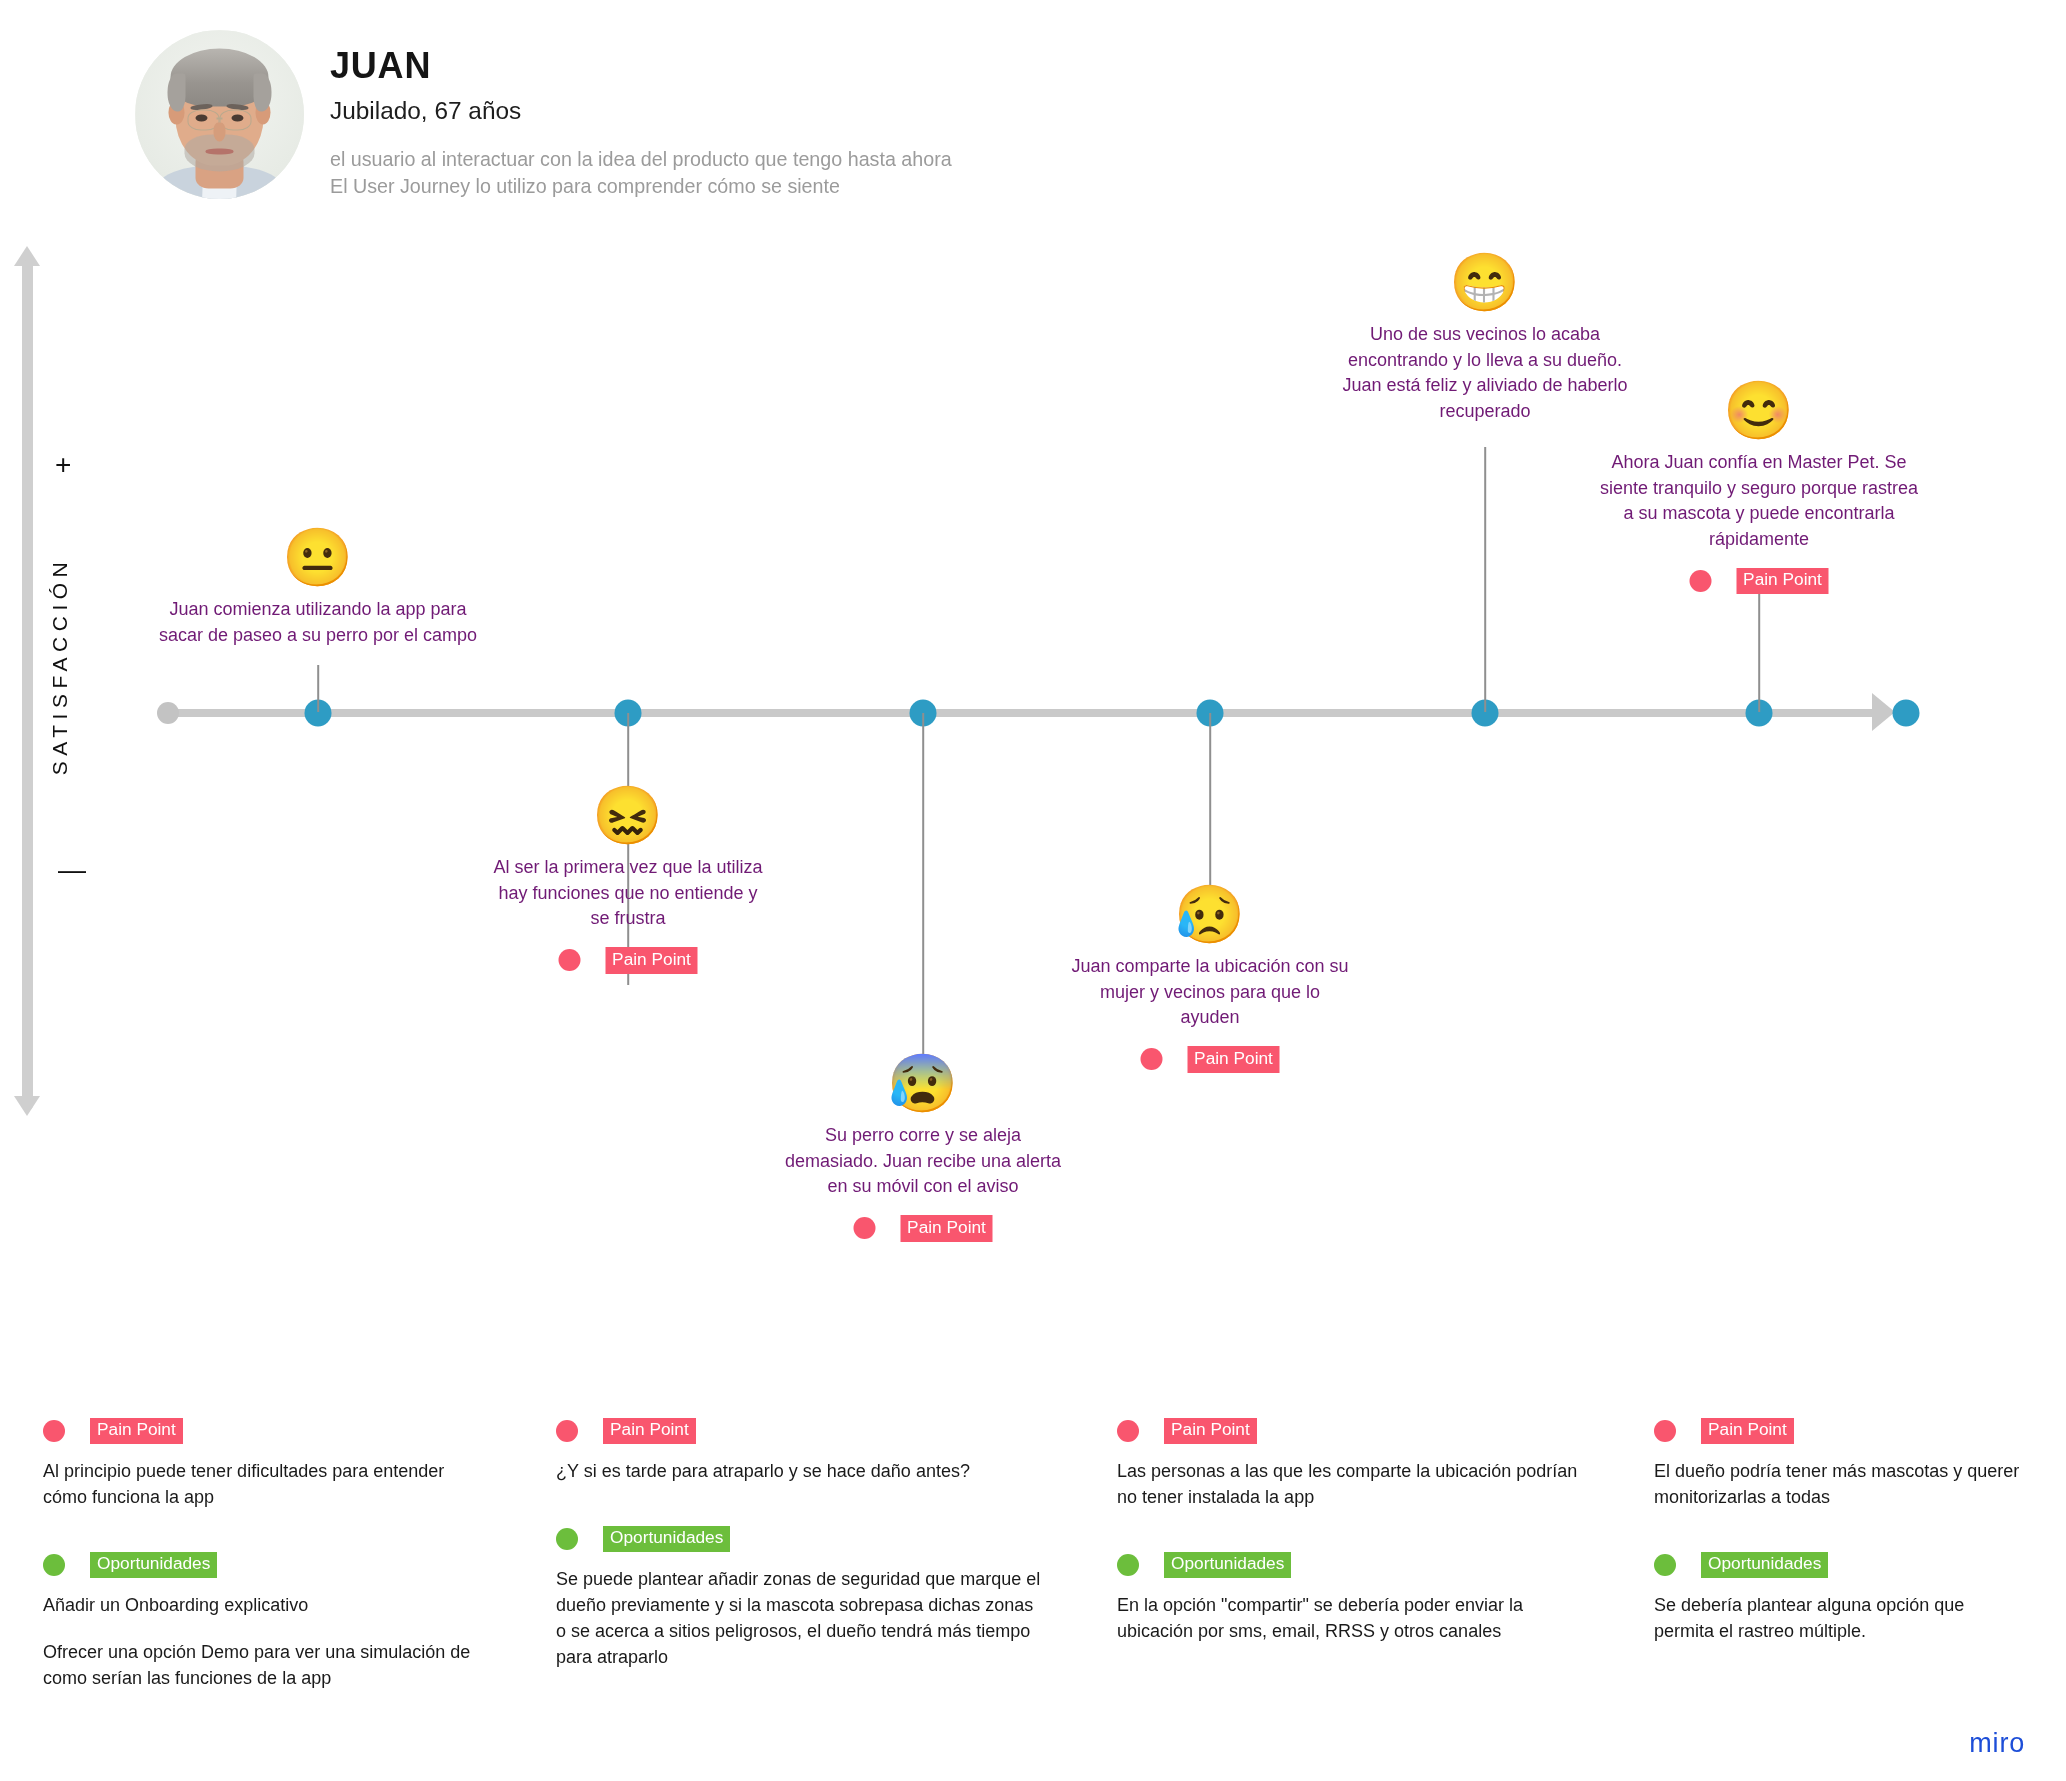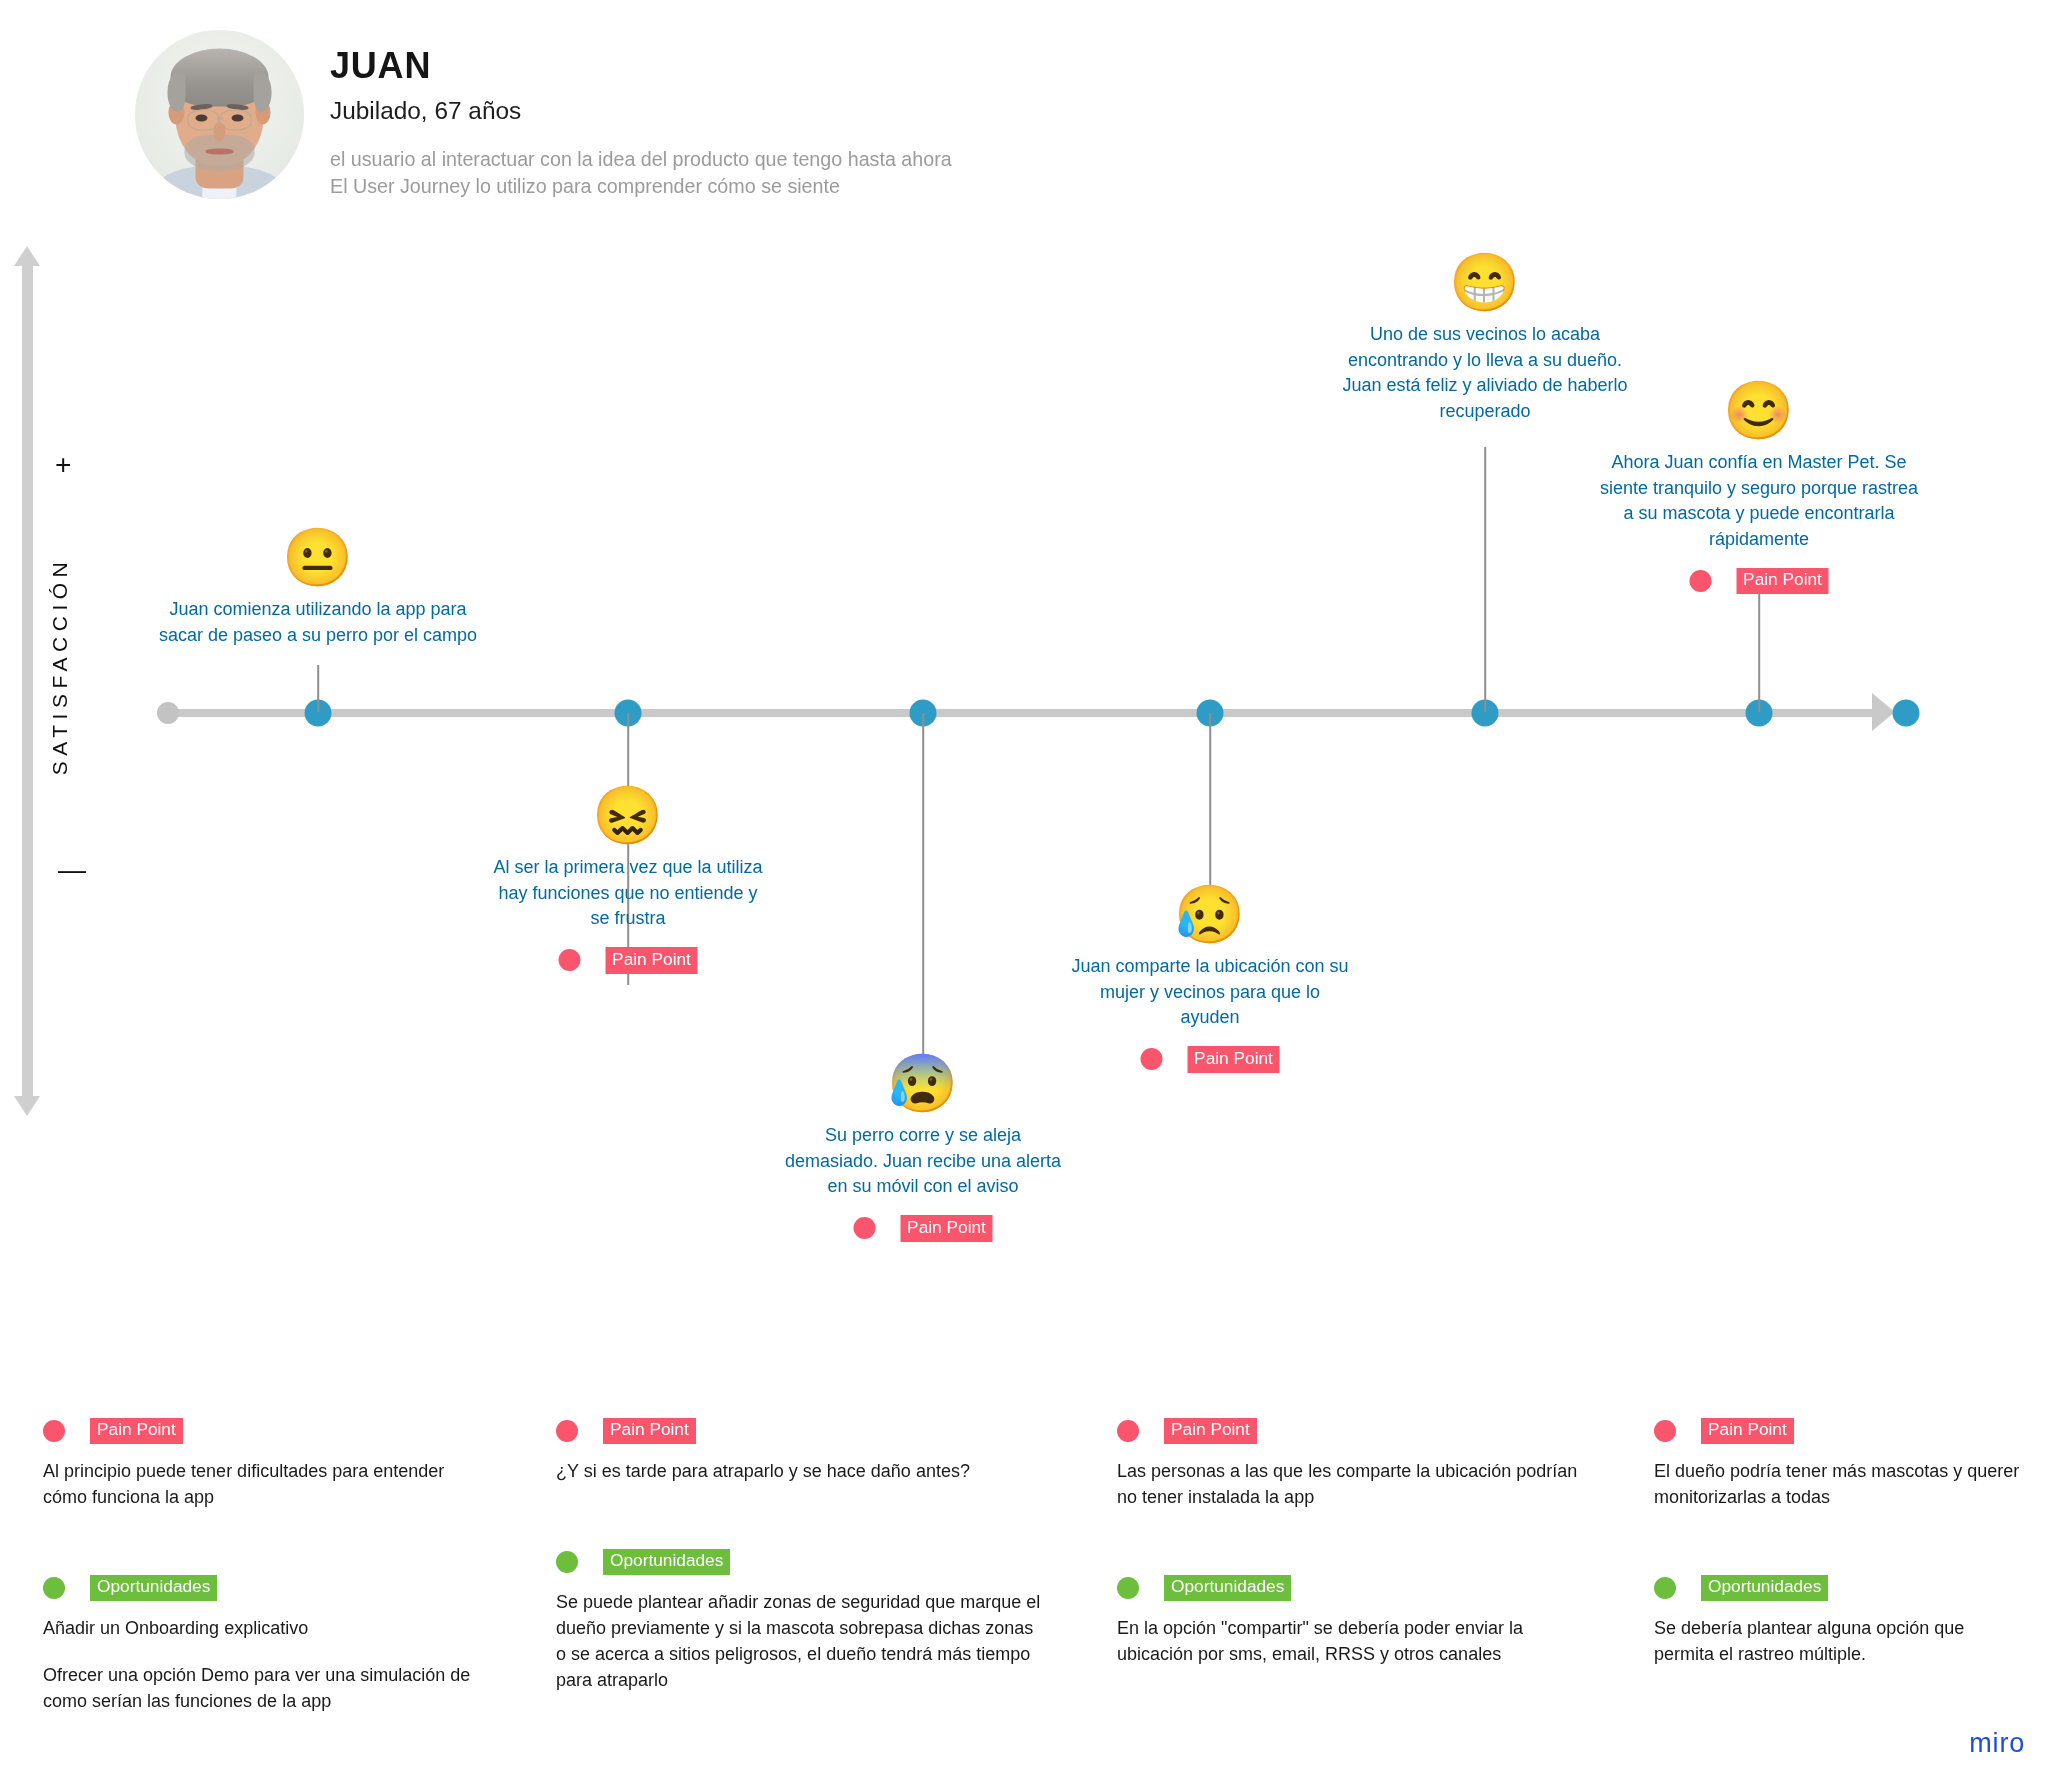--- a/index.html
+++ b/index.html
@@ -171,21 +171,21 @@
   }
   .step .emoji {
     font-size: 57px;
     line-height: 1;
     display: block;
     margin: 0 auto 11px auto;
   }
   .step .step-text {
     font-size: 18px;
     line-height: 1.42;
-    color: #0369a1;
+    color: #701a75;
   }
 
   
   .badge-row {
     display: flex;
     align-items: center;
     gap: 25px;
     margin-top: 15.7px;
   }
   .badge-row.center { justify-content: center; }
@@ -215,21 +215,21 @@
     height: 362px;
   }
   .insight-col { position: absolute; top: 0; }
   .insight-col .body-text {
     font-size: 18px;
     line-height: 1.45;
     color: #1a1a1a;
     margin-top: 14px;
   }
   .insight-col .body-text + .body-text { margin-top: 20.5px; }
-  .insight-col .opp-block { margin-top: 65px; }
+  .insight-col .opp-block { margin-top: 42px; }
 
   .watermark {
     position: absolute;
     right: 41px;
     bottom: 22px;
     font-size: 27px;
     color: #1d4ed8;
     letter-spacing: 0.8px;
   }
 </style>

